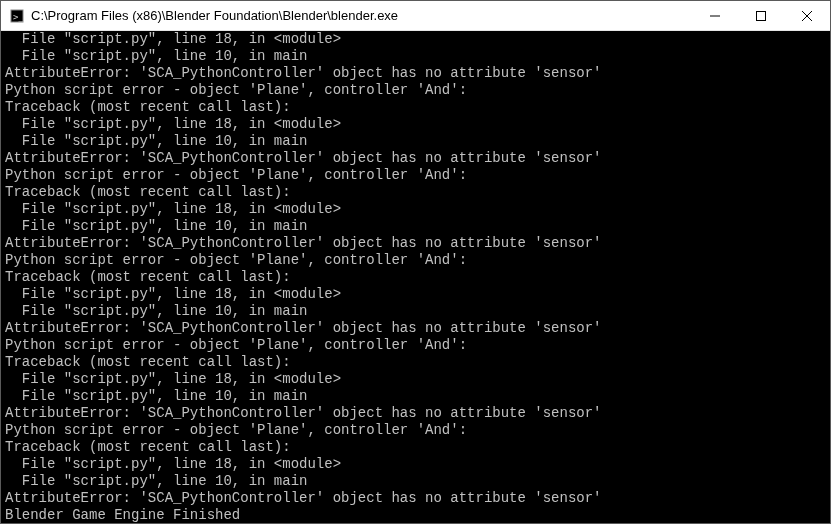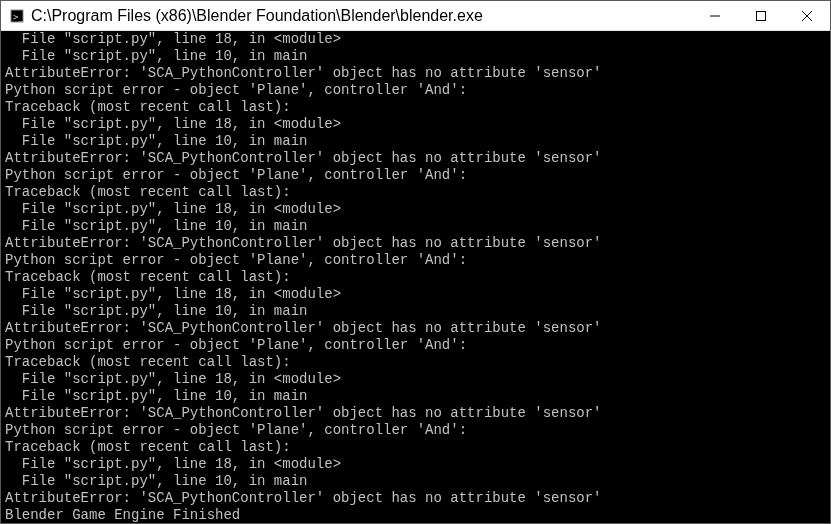--- a/index.html
+++ b/index.html
@@ -27,21 +27,21 @@
       flex-shrink: 0;
     }
     .titlebar-icon {
       width: 16px;
       height: 16px;
       margin-left: 8px;
       margin-right: 6px;
       display: inline-block;
     }
     .titlebar-title {
-      font-size: 16px;
+      font-size: 13px;
       color: #000;
       flex: 1;
       white-space: nowrap;
       overflow: hidden;
     }
     .titlebar-buttons {
       display: flex;
       height: 100%;
     }
     .titlebar-btn {

